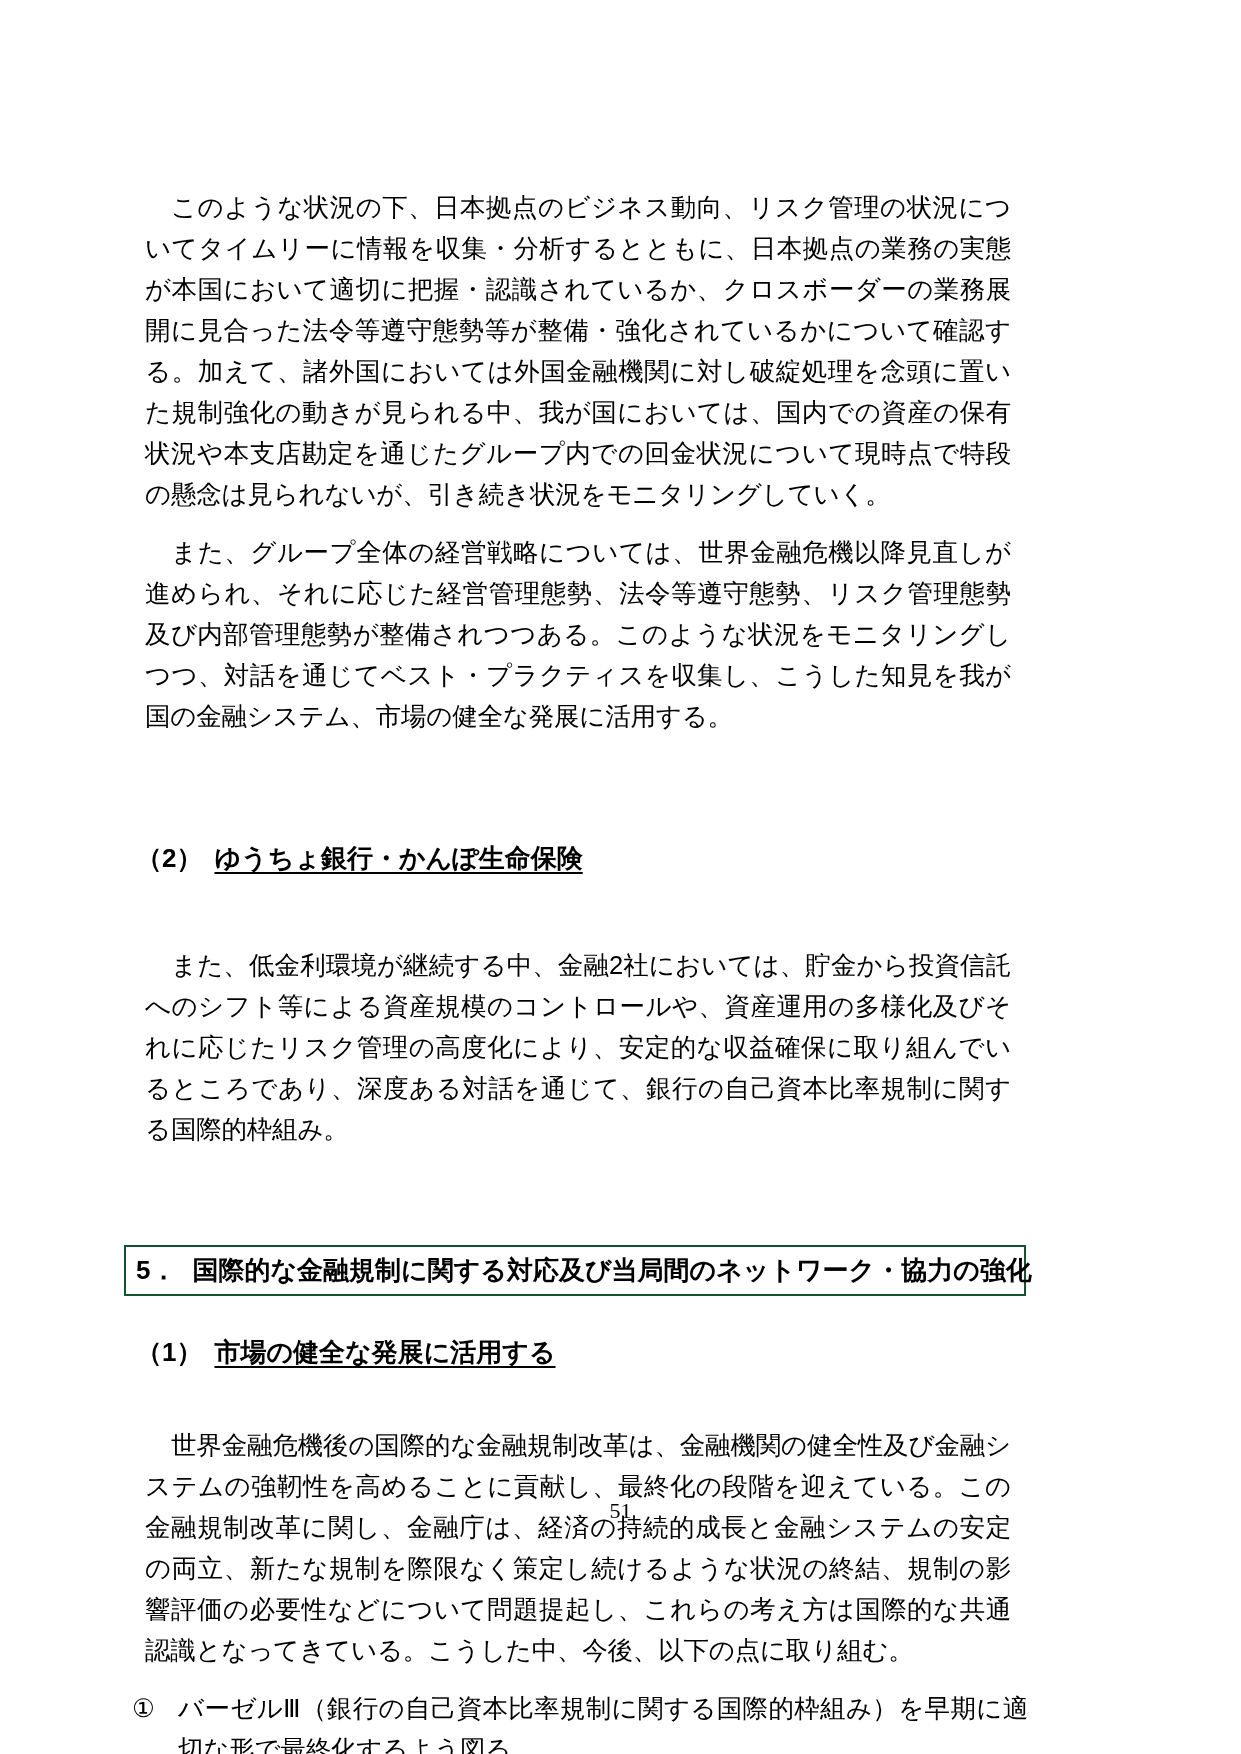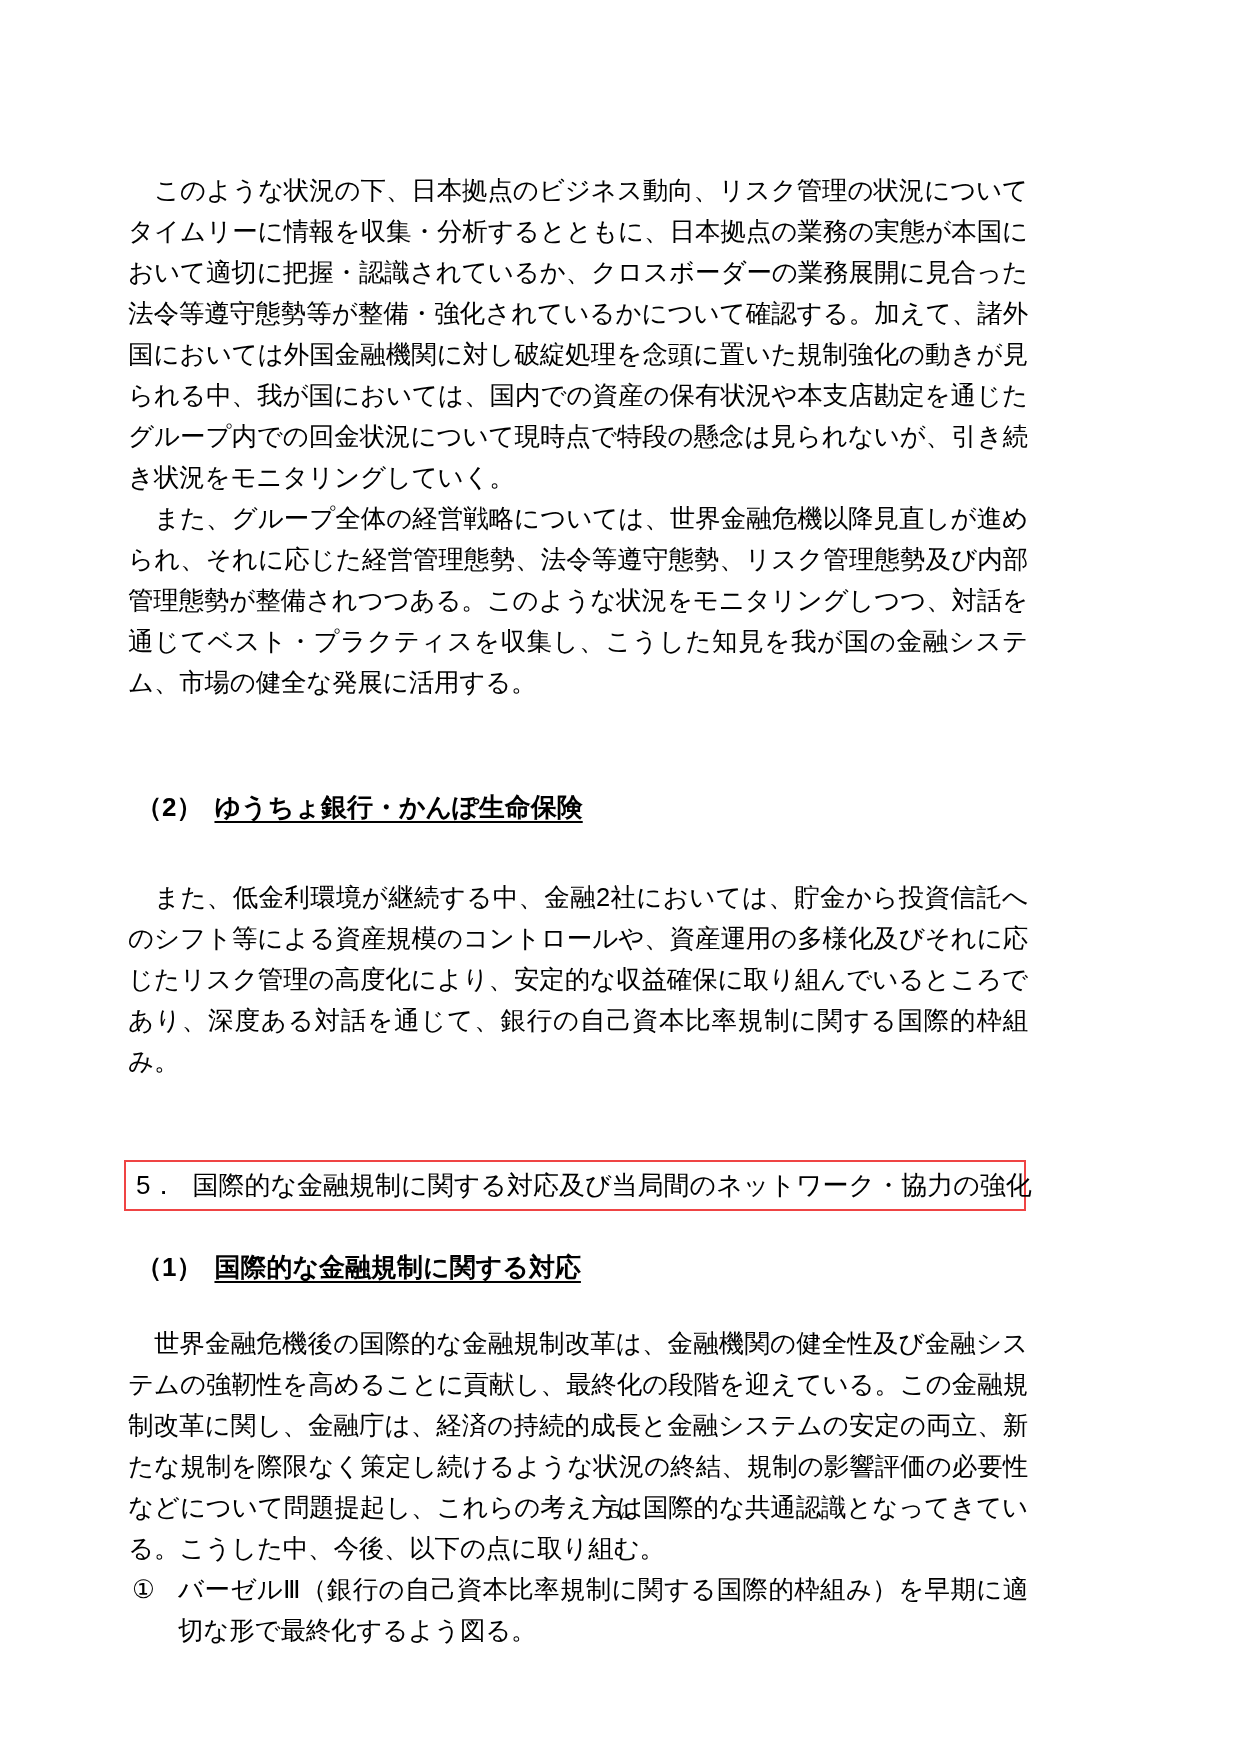--- a/index.html
+++ b/index.html
@@ -26,21 +26,21 @@
     width: 900px;
   }
 
   
   .para {
     font-size: 25.5px;
     line-height: 41px;
     letter-spacing: -0.2px;
     text-align: justify;
     text-justify: inter-character;
-    margin: 0;
+    margin: 17px;
     word-break: break-all;
     font-weight: 400;
     -webkit-font-smoothing: none;
   }
   .para.indent {
     text-indent: 26px;
   }
   .gap-sm { height: 14px; }
   .gap-md { height: 30px; }
   .gap-xl { height: 78px; }
@@ -61,25 +61,25 @@
   .subhead .txt {
     display: inline-block;
     text-decoration: underline;
     text-underline-offset: 5px;
     text-decoration-thickness: 2px;
     margin-left: 12px;
   }
 
   
   .boxhead {
-    border: 2px solid #ef4444;
+    border: 2px solid #14532d;
     padding: 7px 10px 8px 10px;
     font-size: 26px;
     line-height: 32px;
-    font-weight: 400;
+    font-weight: 700;
     white-space: nowrap;
     box-sizing: border-box;
     width: 902px;
     margin-left: -4px;
   }
   .boxhead .bnum { display: inline-block; }
   .boxhead .btxt { display: inline-block; margin-left: 16px; }
 
   
   .numitem {
@@ -139,21 +139,21 @@
 
     <div class="gap-xl"></div>
 
     <div class="boxhead">
       <span class="bnum">5．</span><span class="btxt">国際的な金融規制に関する対応及び当局間のネットワーク・協力の強化</span>
     </div>
 
     <div class="gap-md"></div>
 
     <div class="subhead">
-      <span class="num">（1）</span><span class="txt">国際的な金融規制に関する対応</span>
+      <span class="num">（1）</span><span class="txt">市場の健全な発展に活用する</span>
     </div>
 
     <div class="gap-md"></div>
 
     <p class="para indent">世界金融危機後の国際的な金融規制改革は、金融機関の健全性及び金融システムの強靭性を高めることに貢献し、最終化の段階を迎えている。この金融規制改革に関し、金融庁は、経済の持続的成長と金融システムの安定の両立、新たな規制を際限なく策定し続けるような状況の終結、規制の影響評価の必要性などについて問題提起し、これらの考え方は国際的な共通認識となってきている。こうした中、今後、以下の点に取り組む。</p>
 
     <div class="numitem">
       <span class="marker">①</span>
       <span class="body">バーゼルⅢ（銀行の自己資本比率規制に関する国際的枠組み）を早期に適切な形で最終化するよう図る。</span>
     </div>

